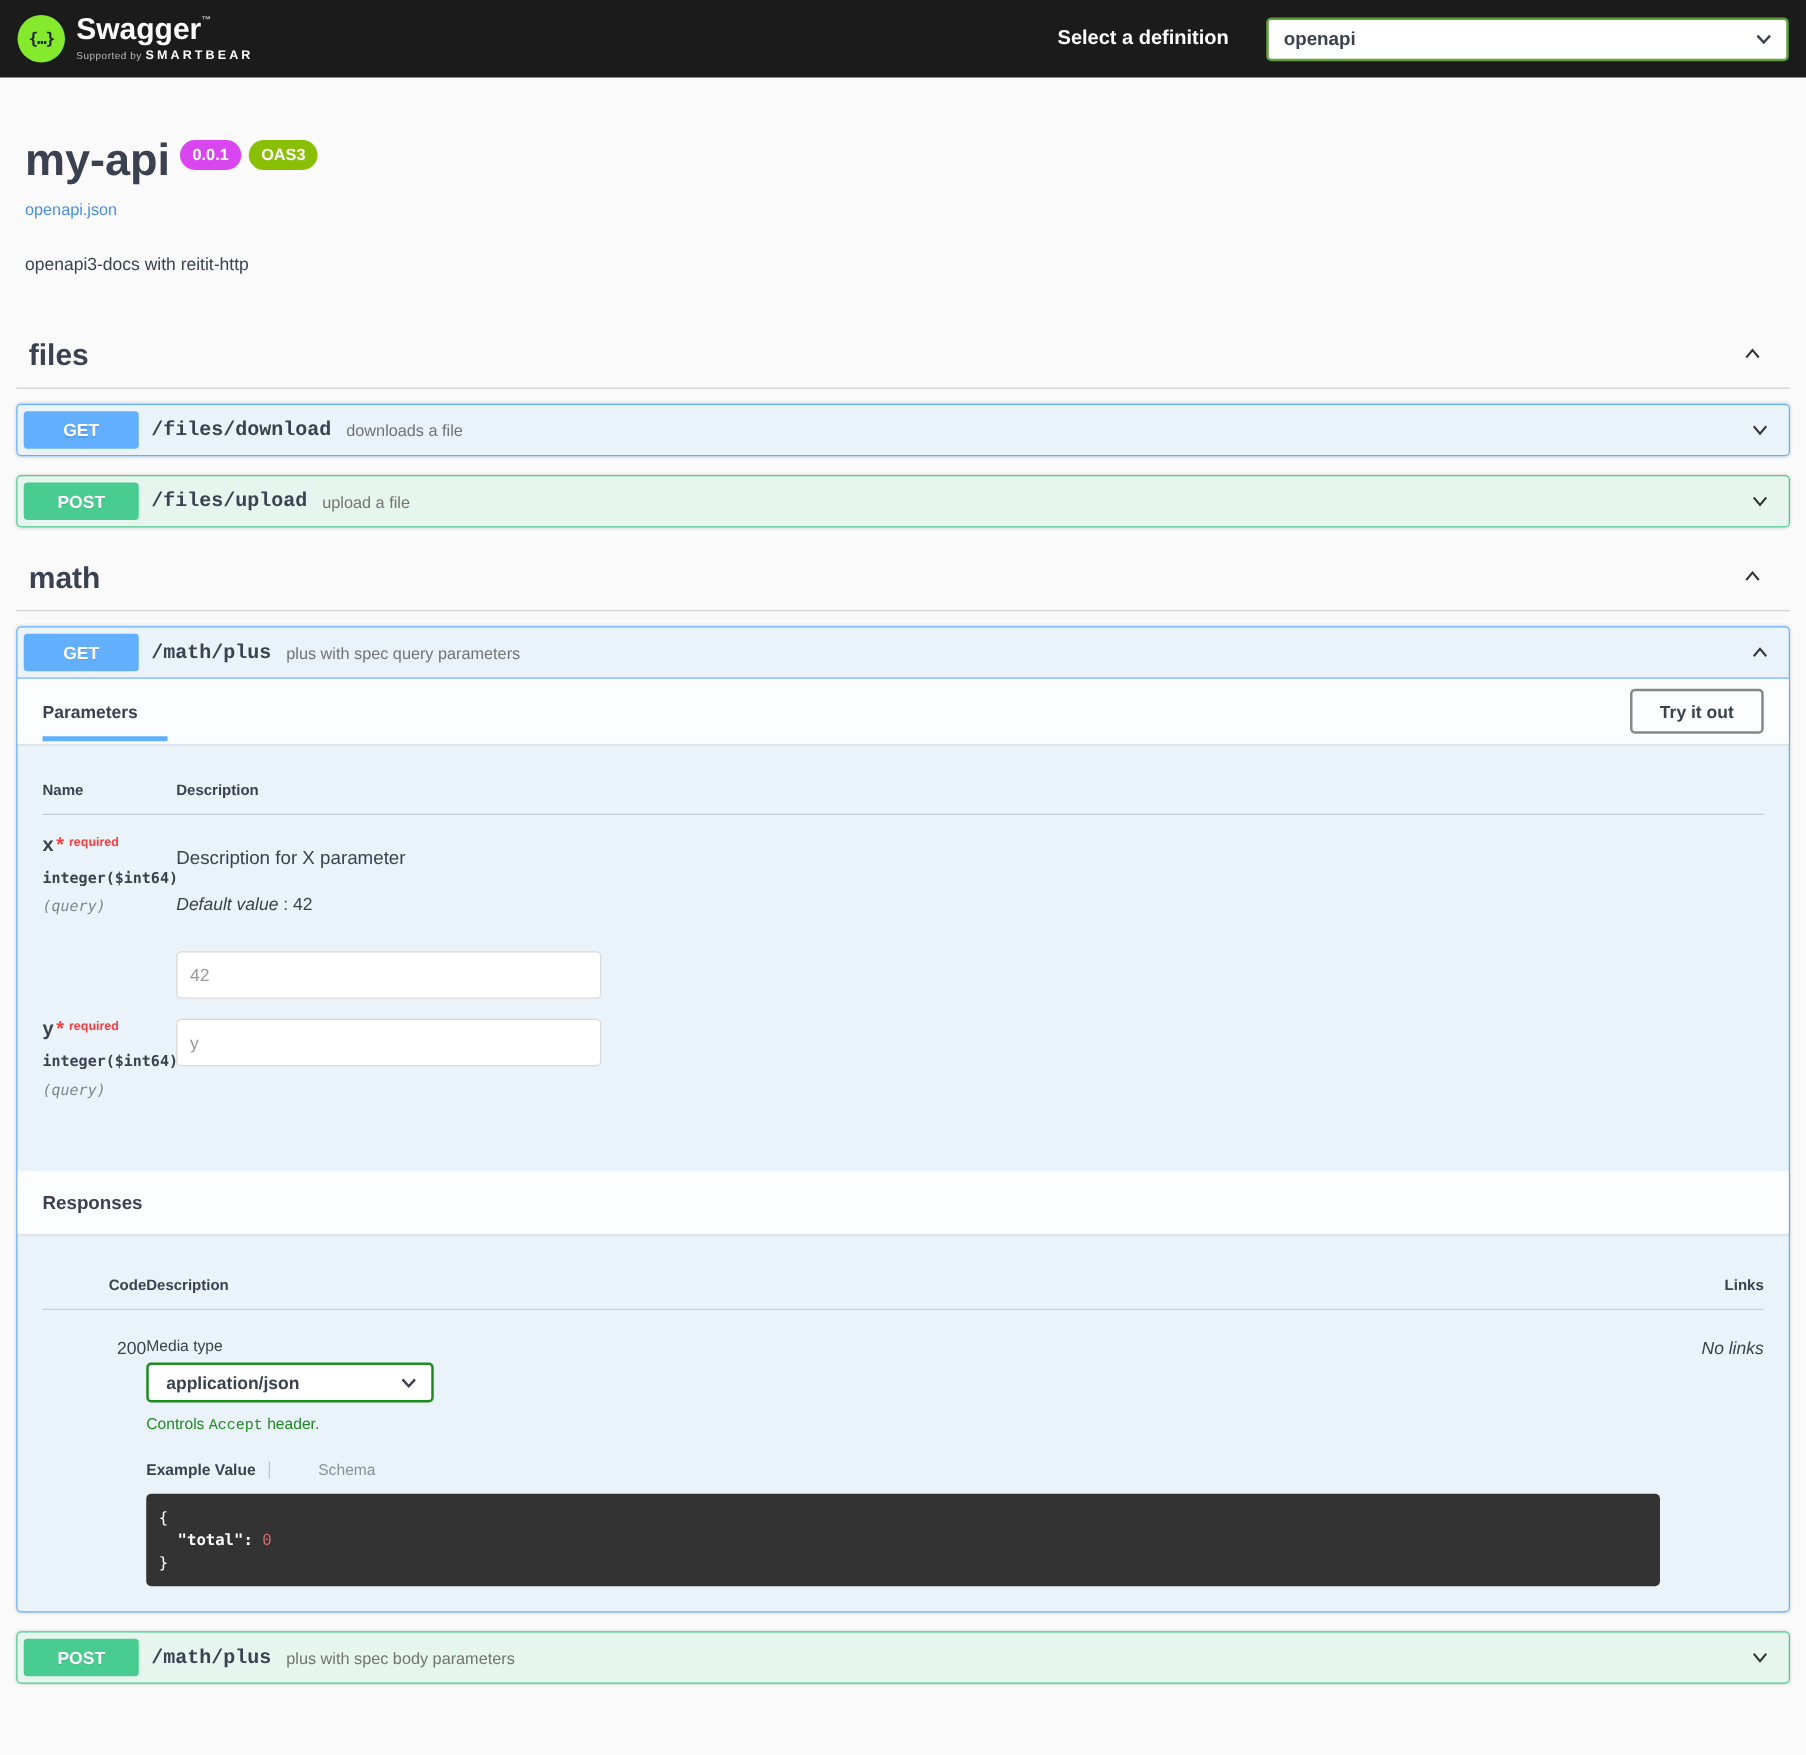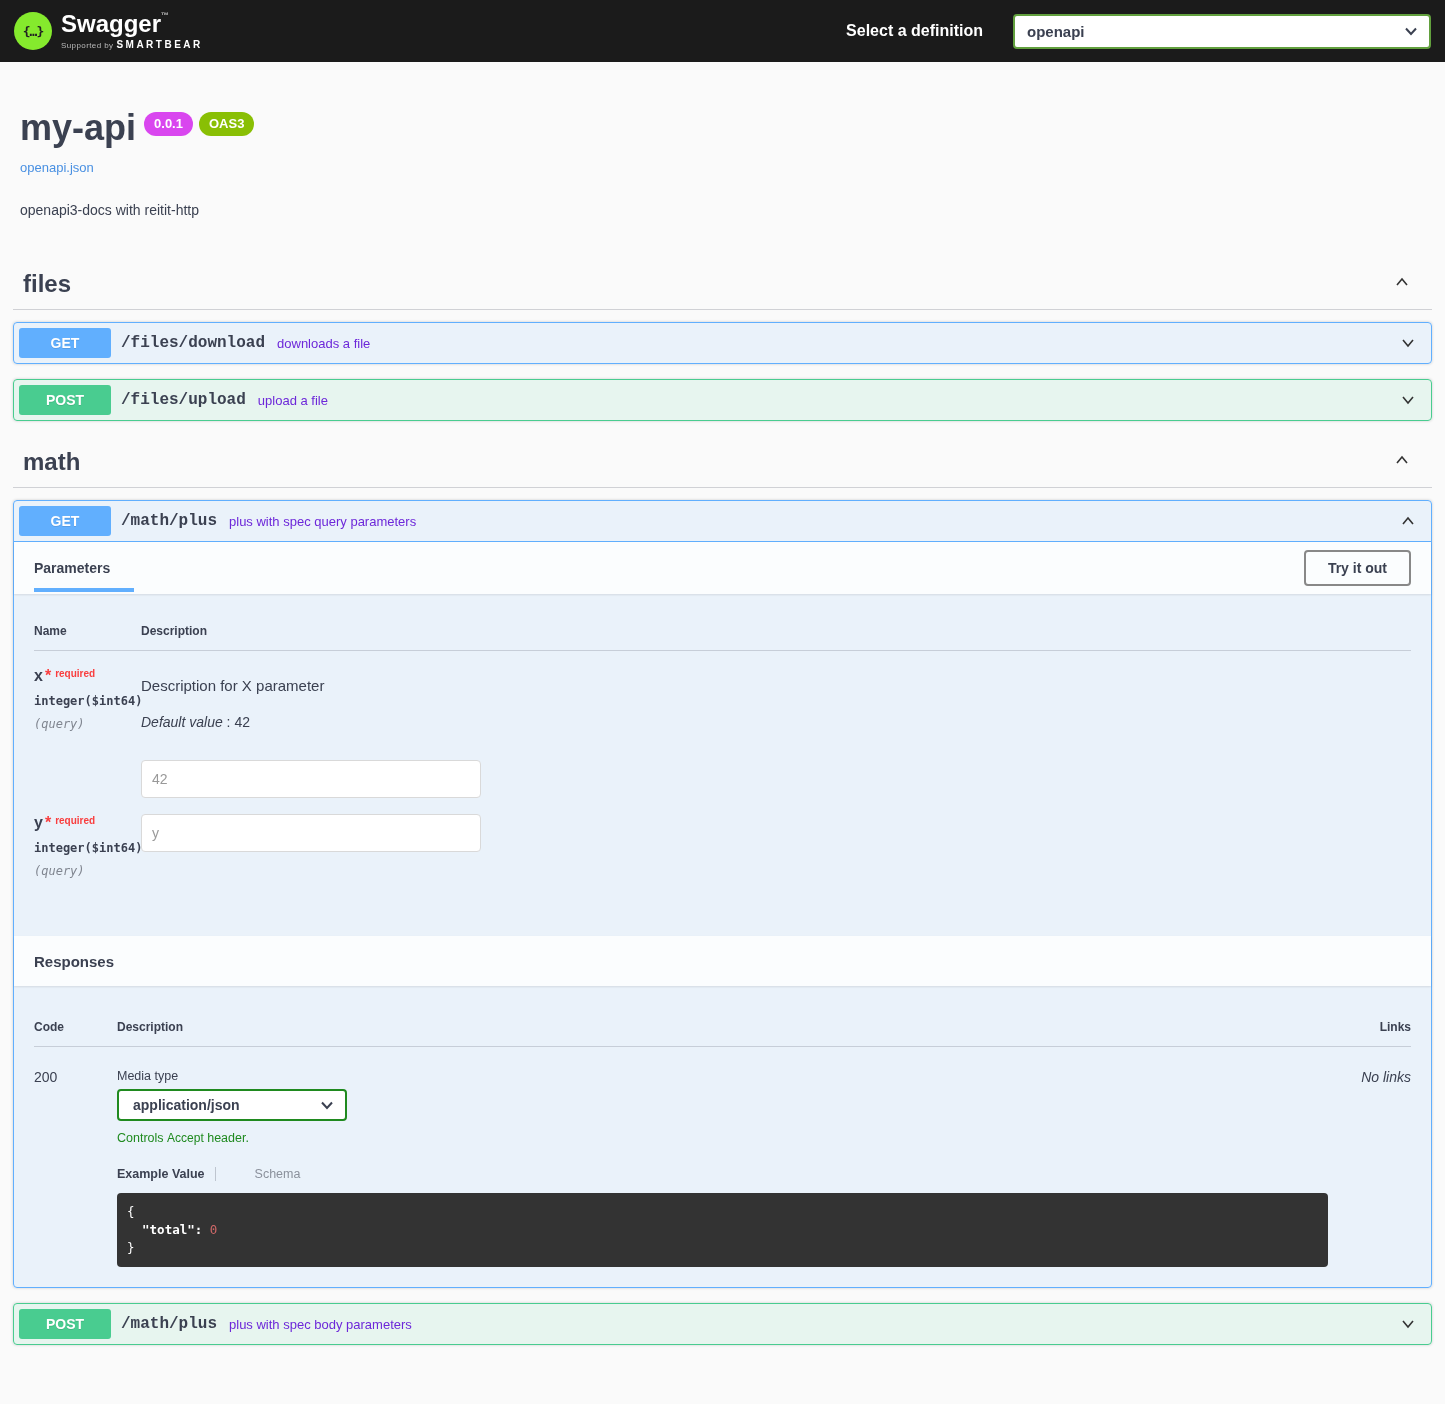--- a/index.html
+++ b/index.html
@@ -1,18 +1,18 @@
 <!DOCTYPE html>
 <html><head>
 <meta charset="utf-8">
 <style>
   * { box-sizing: border-box; }
   html,body { margin:0; padding:0; background:#fafafa; color:#3b4151;
     font-family:"Liberation Sans", sans-serif; }
-  .mono { font-family:Liberation Sans, sans-serif; }
+  .mono { font-family:Liberation Mono, monospace; }
 
   
   .topbar { background:#1b1b1b; height:62px; display:flex; align-items:center;
     justify-content:space-between; padding:0 14px; }
   .logo-link { display:flex; align-items:center; gap:9px; text-decoration:none; }
   .logo-circle { width:38px; height:38px; border-radius:50%; background:#85ea2d;
     display:flex; align-items:center; justify-content:center; color:#222;
     font-family:"DejaVu Sans Mono",monospace; font-weight:bold; font-size:13px; letter-spacing:-1px; }
   .logo-col { display:flex; flex-direction:column; }
   .logo-title { color:#fff; font-size:24px; font-weight:bold; line-height:1; }
@@ -58,21 +58,21 @@
   .opblock.get  { border:1px solid #61affe; background:rgba(97,175,254,.1); }
   .opblock.post { border:1px solid #49cc90; background:rgba(73,204,144,.1); }
   .op-summary { display:flex; align-items:center; padding:5px; cursor:pointer; }
   .opblock.get.expanded > .op-summary { border-bottom:1px solid #61affe; }
   .method { width:92px; flex-shrink:0; text-align:center; padding:7px 0; border-radius:3px;
     color:#fff; font-weight:bold; font-size:14px; text-shadow:0 1px 0 rgba(0,0,0,.1); }
   .method.get  { background:#61affe; }
   .method.post { background:#49cc90; }
   .op-path { font-family:Liberation Mono, monospace; font-weight:bold;
     font-size:16px; color:#3b4151; margin:0 12px 0 10px; text-decoration:none; }
-  .op-desc { font-size:13px; color:#6d28d9; }
+  .op-desc { font-size:13px; color:#737373; }
   .op-chevron { margin-left:auto; padding:0 8px; display:flex; cursor:pointer; }
 
   
   .section-band { display:flex; align-items:center; justify-content:space-between;
     background:rgba(255,255,255,.8); padding:8px 20px; min-height:50px;
     box-shadow:0 1px 2px rgba(0,0,0,.1); }
   .tab-item { position:relative; font-size:14px; font-weight:bold; color:#3b4151; }
   .tab-item:after { content:""; position:absolute; left:0; bottom:-16px; width:100px;
     height:4px; background:#61affe; }
   .tryout-btn { padding:8px 22px; border:2px solid #888; border-radius:4px;
@@ -98,21 +98,21 @@
   .param-input { display:block; margin-top:30px; width:340px; padding:10px;
     border:1px solid #d9d9d9; border-radius:4px; background:#fff; font-size:14px;
     color:#3b4151; font-family:"Liberation Sans",sans-serif; }
   .param-input::placeholder { color:#999; }
   .param-row.compact .param-input { margin-top:0; }
 
   .responses-band h4 { margin:0; font-size:15px; font-weight:bold; color:#3b4151; }
   .responses-inner { padding:20px 20px 20px; }
   .resp-head { display:flex; font-size:12px; font-weight:bold; padding:14px 0 12px;
     border-bottom:1px solid rgba(59,65,81,.2); }
-  .colw-code { width:83px; flex-shrink:0; }
+  .colw-code { width:83px; flex-shrink:0;text-align:right; }
   .colw-links { width:83px; flex-shrink:0; text-align:right; }
   .resp-row { display:flex; padding-top:22px; }
   .resp-code { font-size:14px; color:#3b4151; }
   .media-label { font-size:12.5px; color:#3b4151; margin-bottom:6px; }
   select.media-select { appearance:none; -webkit-appearance:none; min-width:230px;
     padding:6px 44px 6px 14px; border:2px solid #1f8a1f; border-radius:4px; background:#fff;
     font-weight:bold; font-size:14px; color:#3b4151; font-family:"Liberation Sans",sans-serif; }
   .accept-note { margin-top:10px; font-size:12.5px; color:#1f8a1f; }
   .accept-note .mono { font-size:12px; }
   .model-tabs { margin-top:22px; display:flex; align-items:center; font-size:12.5px;gap:29px; }

